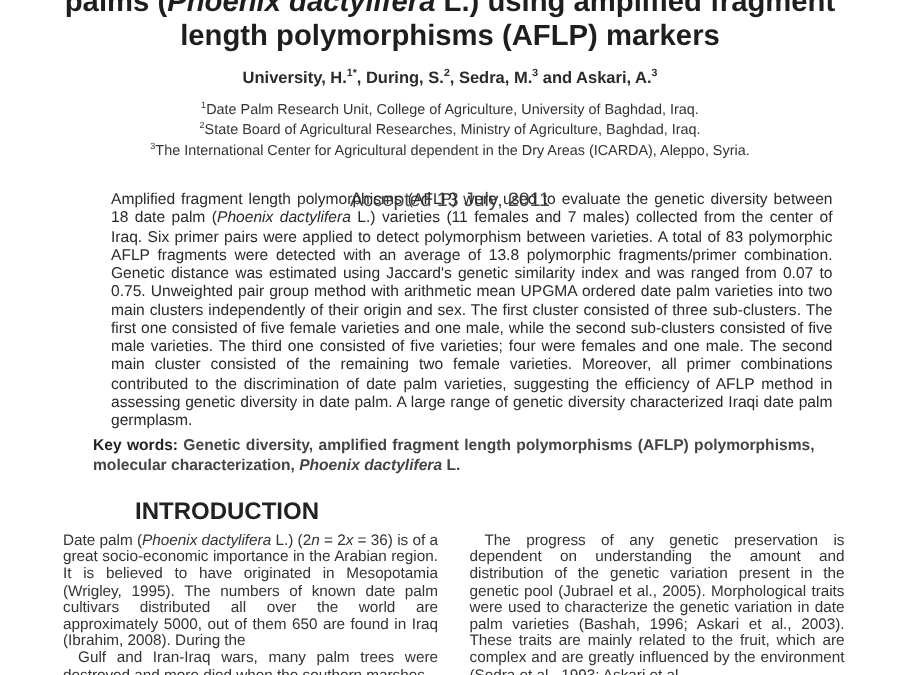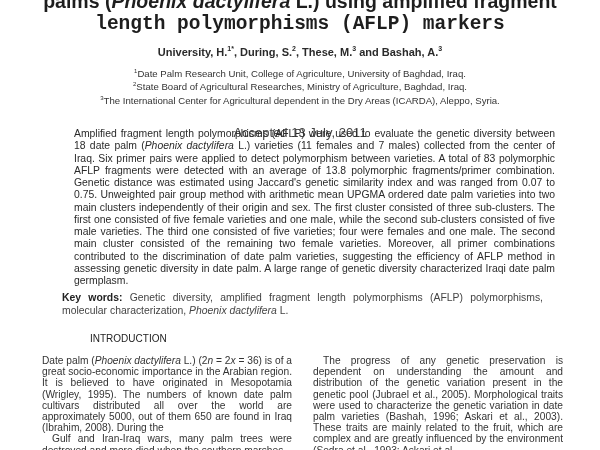--- a/index.html
+++ b/index.html
@@ -1,53 +1,53 @@
 <!DOCTYPE html>
 <html><head>
 <meta charset="utf-8">
 <style>
   html, body { margin:0; padding:0; background:#fff; }
   body { width:600px; height:450px; overflow:hidden; position:relative;
          font-family:"Liberation Sans", sans-serif; color:#222; }
   .title { position:absolute; left:0; width:600px; text-align:center;
            font-weight:bold; font-size:19.5px; color:#1e1e1e; line-height:24px; }
   .title .t1 { position:absolute; top:-11px; left:0; width:600px; white-space:nowrap; }
-  .title .t2 { position:absolute; top:12px; left:0; width:600px;font-family:Liberation Mono, monospace; }
+  .title .t2 { position:absolute; top:12px; left:0; width:600px; }
   .authors { position:absolute; top:45px; left:0; width:600px; text-align:center;
              font-size:11px; font-weight:bold; color:#2a2a2a; }
   .authors sup { font-size:7px; }
   .affils { position:absolute; top:66px; left:0; width:600px; text-align:center;
             font-size:9.6px; line-height:11.2px; color:#333; }
   .affils sup { font-size:6px; }
   .accepted { position:absolute; top:110px; left:0; width:600px; text-align:center;
               font-size:13px; color:#444;margin-top:15px; }
   .abstract { position:absolute; top:128px; left:74px; width:481px;
               font-size:10.4px; line-height:12.25px; font-weight:normal; color:#2a2a2a;
               text-align:justify; }
   .keywords { position:absolute; top:292px; left:62px; width:481px;
-              font-size:10.4px; line-height:12.5px; color:#444; text-align:justify; }
+              font-size:10.4px; line-height:12.5px; color:#444; text-align:justify;font-weight:bold; }
   .keywords b { color:#222; }
-  .intro-head { position:absolute; top:333px; left:42px; font-size:10px; font-weight:normal; color:#222;padding-left:48px; }
+  .intro-head { position:absolute; top:333px; left:42px; font-size:16px; font-weight:bold; color:#222;padding-left:48px; }
   .col { position:absolute; top:355px; width:250px; font-size:10.2px; line-height:11.2px;
          color:#333; text-align:justify; }
   .col.left { left:42px; }
   .col.right { left:313px; }
   .indent { text-indent:10px; }
   i { font-style:italic; }
 </style>
 </head>
 <body>
 
 <div class="title">
   <div class="t1"><span>palms (</span><i>Phoenix dactylifera</i><span> L.) using amplified fragment</span></div>
   <div class="t2">length polymorphisms (AFLP) markers</div>
 </div>
 
 <div class="authors">
-  <span><span>University, H.</span><sup>1*</sup><span>, </span></span><span><span>During, S.</span><sup>2</sup><span>, </span></span><span><span>These, M.</span><sup>3</sup><span> and </span></span><span><span>Bashah, A.</span><sup>3</sup></span>
+  <span><span>University, H.</span><sup>1*</sup><span>, </span></span><span><span>During, S.</span><sup>2</sup><span>, </span></span><span><span>Sedra, M.</span><sup>3</sup><span> and </span></span><span><span>Askari, A.</span><sup>3</sup></span>
 </div>
 
 <div class="affils">
   <div><sup>1</sup><span>Date Palm Research Unit, College of Agriculture, University of Baghdad, Iraq.</span></div>
   <div><sup>2</sup><span>State Board of Agricultural Researches, Ministry of Agriculture, Baghdad, Iraq.</span></div>
   <div><sup>3</sup><span>The International Center for Agricultural dependent in the Dry Areas (ICARDA), Aleppo, Syria.</span></div>
 </div>
 
 <div class="accepted">Accepted 13 July, 2011</div>
 

